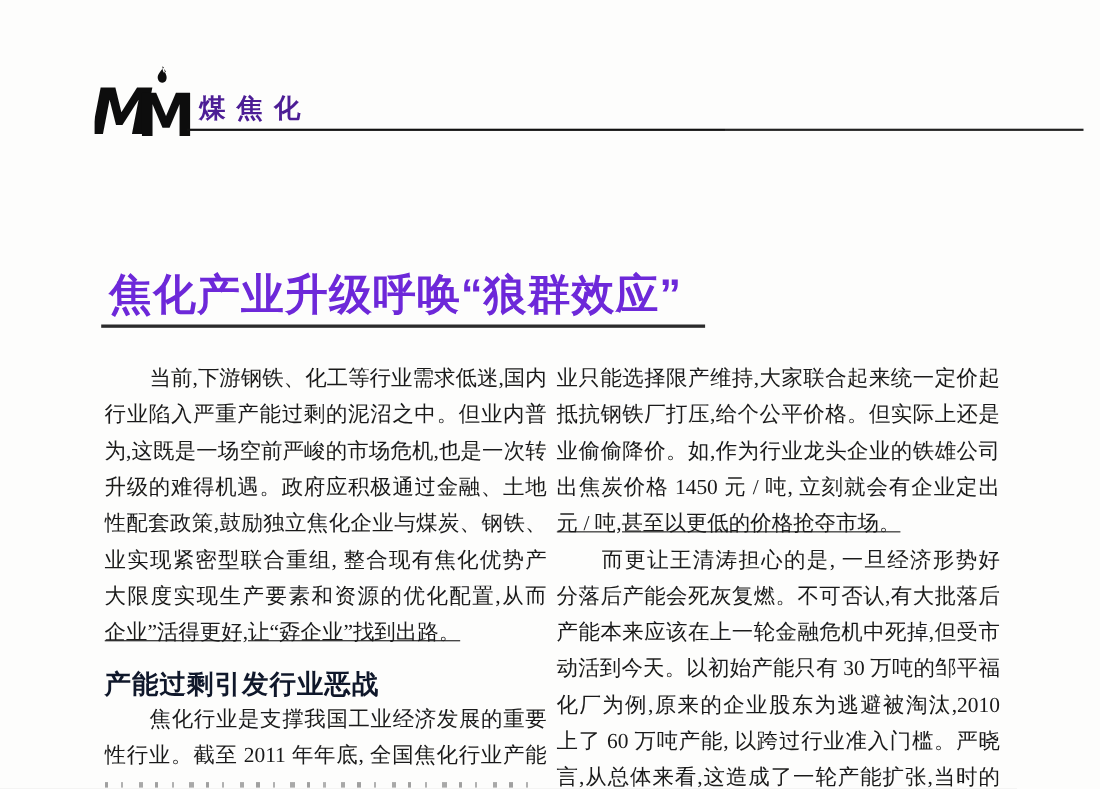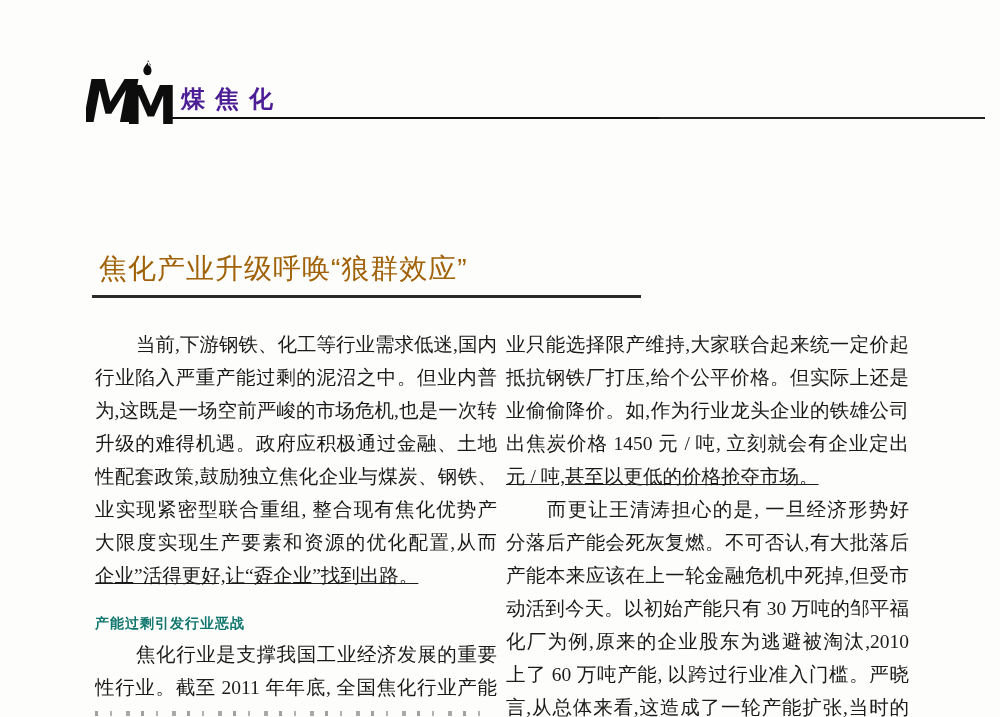--- a/index.html
+++ b/index.html
@@ -16,40 +16,40 @@
     font-weight:bold;font-size:24px;letter-spacing:10px;color:#4c1d95;
   }
   .masthead-rule{
     position:absolute;left:170px;top:117px;width:815px;height:2px;
     background:linear-gradient(90deg,#111 0 60%,#222 60% 100%);
   }
   
   .title{
     position:absolute;left:99px;top:244px;width:860px;height:50px;line-height:50px;
     font-family:"Liberation Sans","DejaVu Sans",sans-serif;
-    font-weight:normal;font-size:28px;letter-spacing:1px;color:#a16207;
+    font-weight:bold;font-size:39px;letter-spacing:1px;color:#6d28d9;
     white-space:nowrap;
   }
   .title-rule{
     position:absolute;left:92px;top:295px;width:549px;height:3px;background:#2b2b2b;
   }
   
   .col{position:absolute;top:328px;}
   .col-left{left:95px;width:402px;}
   .col-right{left:506px;width:403px;}
   .bline{
     height:33px;line-height:33px;font-size:19.5px;color:#1a1a1a;
     text-align:justify;text-align-last:justify;overflow:hidden;
   }
   .bline.indent{padding-left:41px;}
   .bline.pend{text-align-last:left;text-decoration:underline;}
   .sec-heading{
     margin-top:16px;height:30px;line-height:30px;
     font-family:"Liberation Sans","DejaVu Sans",sans-serif;
-    font-weight:bold;font-size:14px;color:#0f766e;letter-spacing:1px;
+    font-weight:bold;font-size:24px;color:#0f172a;letter-spacing:1px;
   }
   .clipped-remnant{
     margin-top:7px;height:5px;width:394px;opacity:.5;
     background:repeating-linear-gradient(90deg,
       #444 0 3px,transparent 3px 15px,
       #666 15px 17px,transparent 17px 31px,
       #555 31px 35px,transparent 35px 46px);
   }
 </style>
 </head>

